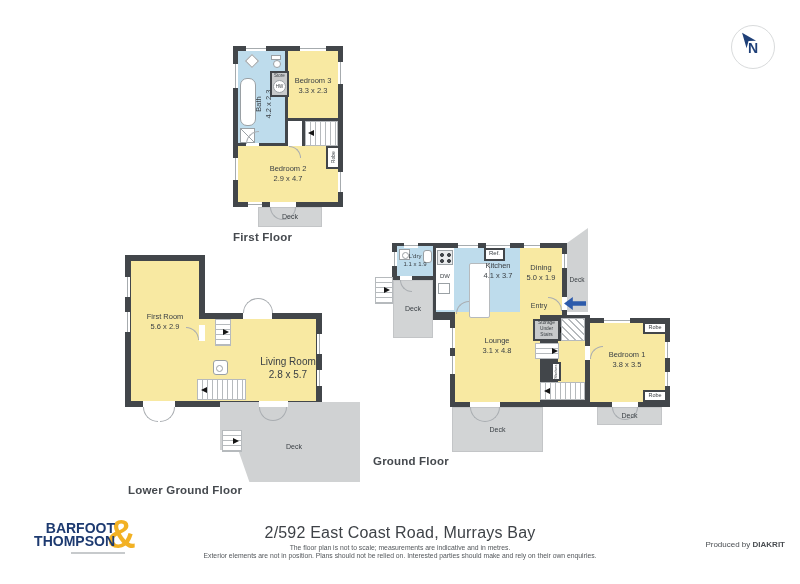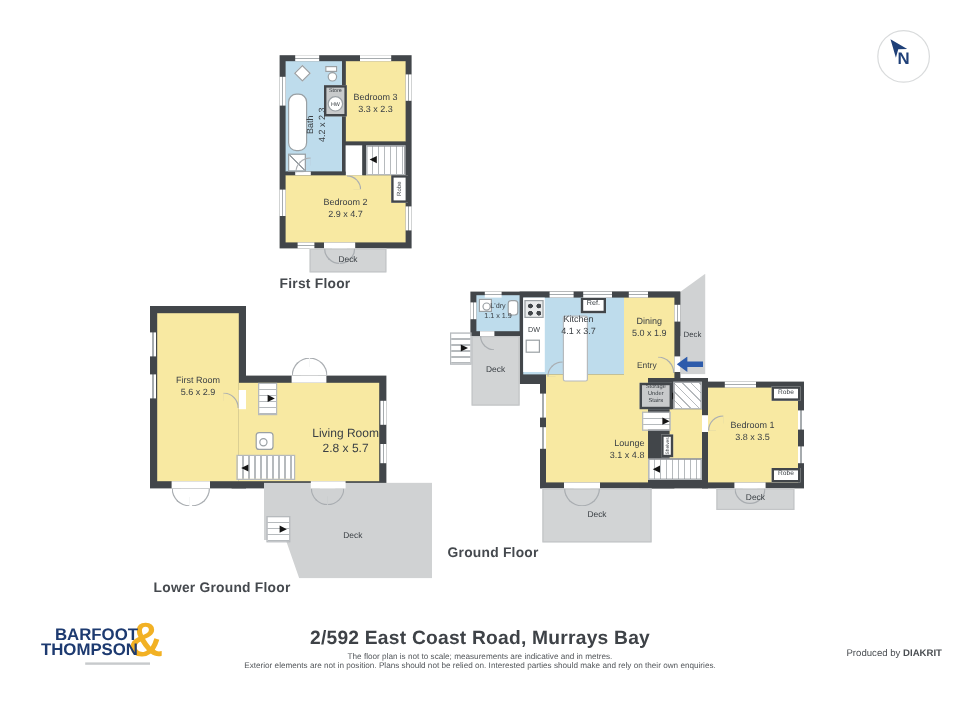--- a/index.html
+++ b/index.html
@@ -184,32 +184,32 @@
     <div class="arc arc-br" style="left:485px;top:407px;width:15px;height:15px;"></div>
     <div class="arc arc-bl" style="left:612px;top:407px;width:13px;height:13px;"></div>
     <div class="arc arc-br" style="left:625px;top:407px;width:13px;height:13px;"></div>
 
     <div class="abs" style="left:564px;top:297px;width:22px;height:13px;background:#2d5bab;clip-path:polygon(0 50%,40% 0,40% 32%,100% 32%,100% 68%,40% 68%,40% 100%);"></div>
 
     <div class="lbl" style="left:397px;top:253px;width:36px;font-size:6px;">
       <div>L'dry</div>
       <div>1.1 x 1.9</div>
     </div>
-    <div class="lbl" style="left:452px;top:261px;width:60px;font-size:7.5px;">
+    <div class="lbl" style="left:468px;top:261px;width:60px;font-size:7.5px;">
       <div>Kitchen</div>
       <div>4.1 x 3.7</div>
     </div>
     <div class="lbl" style="left:520px;top:263px;width:42px;font-size:7.5px;">
       <div>Dining</div>
       <div>5.0 x 1.9</div>
     </div>
     <div class="lbl" style="left:520px;top:301px;width:38px;font-size:7px;">Entry</div>
     <div class="lbl" style="left:565px;top:276px;width:24px;font-size:6.5px;">Deck</div>
     <div class="lbl" style="left:393px;top:304px;width:40px;font-size:7px;">Deck</div>
-    <div class="lbl" style="left:457px;top:365px;width:80px;font-size:7.5px;text-align:right;">
+    <div class="lbl" style="left:457px;top:336px;width:80px;font-size:7.5px;">
       <div>Lounge</div>
       <div>3.1 x 4.8</div>
     </div>
     <div class="lbl" style="left:587px;top:350px;width:80px;font-size:7.5px;">
       <div>Bedroom 1</div>
       <div>3.8 x 3.5</div>
     </div>
     <div class="lbl" style="left:452px;top:425px;width:91px;font-size:7px;">Deck</div>
     <div class="lbl" style="left:597px;top:411px;width:65px;font-size:7px;">Deck</div>
     <div class="floor-title" style="left:373px;top:455px;">Ground Floor</div>
@@ -256,21 +256,21 @@
     </div>
     <div class="lbl" style="left:248px;top:355px;width:80px;font-size:10px;">
       <div>Living Room</div>
       <div>2.8 x 5.7</div>
     </div>
     <div class="lbl" style="left:264px;top:442px;width:60px;font-size:7px;">Deck</div>
     <div class="floor-title" style="left:128px;top:484px;">Lower Ground Floor</div>
   </div>
 
   <div>
-    <div class="abs" style="left:0;top:524px;width:800px;text-align:center;font-size:16px;font-weight:bold;color:#3e4247;letter-spacing:.2px;">2/592 East Coast Road, Murrays Bay</div>
+    <div class="abs" style="left:0;top:524px;width:800px;text-align:center;font-size:16px;font-weight:normal;color:#3e4247;letter-spacing:.2px;">2/592 East Coast Road, Murrays Bay</div>
     <div class="abs" style="left:0;top:544px;width:800px;text-align:center;font-size:6.8px;color:#53575b;">The floor plan is not to scale; measurements are indicative and in metres.</div>
     <div class="abs" style="left:0;top:552px;width:800px;text-align:center;font-size:6.8px;color:#53575b;">Exterior elements are not in position. Plans should not be relied on. Interested parties should make and rely on their own enquiries.</div>
 
     <div class="abs" style="left:33px;top:518px;width:125px;height:44px;">
       <div class="abs" style="left:74px;top:-6px;font-size:40px;font-weight:bold;color:#f2b124;">&amp;</div>
       <div class="abs" style="left:0;top:4px;width:82px;text-align:right;font-size:14px;line-height:12px;font-weight:800;color:#1d3a70;">BARFOOT</div>
       <div class="abs" style="left:0;top:17px;width:82px;text-align:right;font-size:14px;line-height:12px;font-weight:800;color:#1d3a70;">THOMPSON</div>
       <div class="abs" style="left:38px;top:34px;width:54px;height:2px;background:#c7cacc;"></div>
     </div>
 

